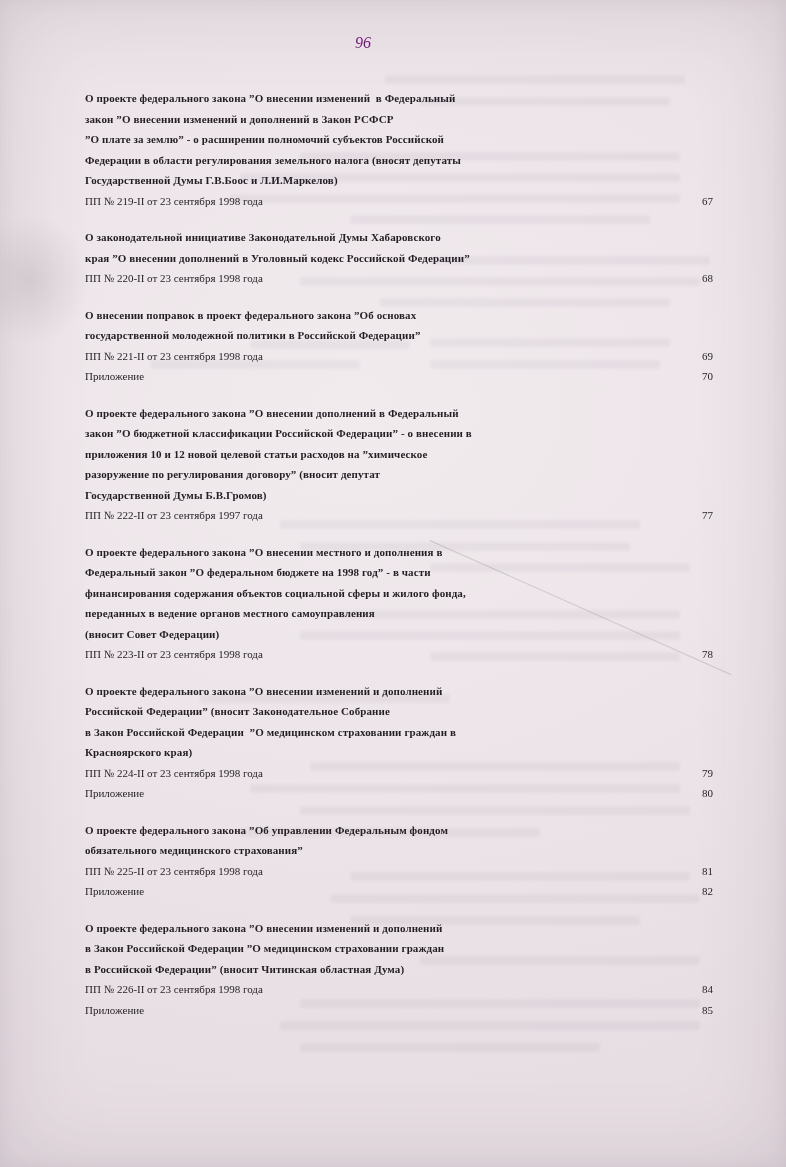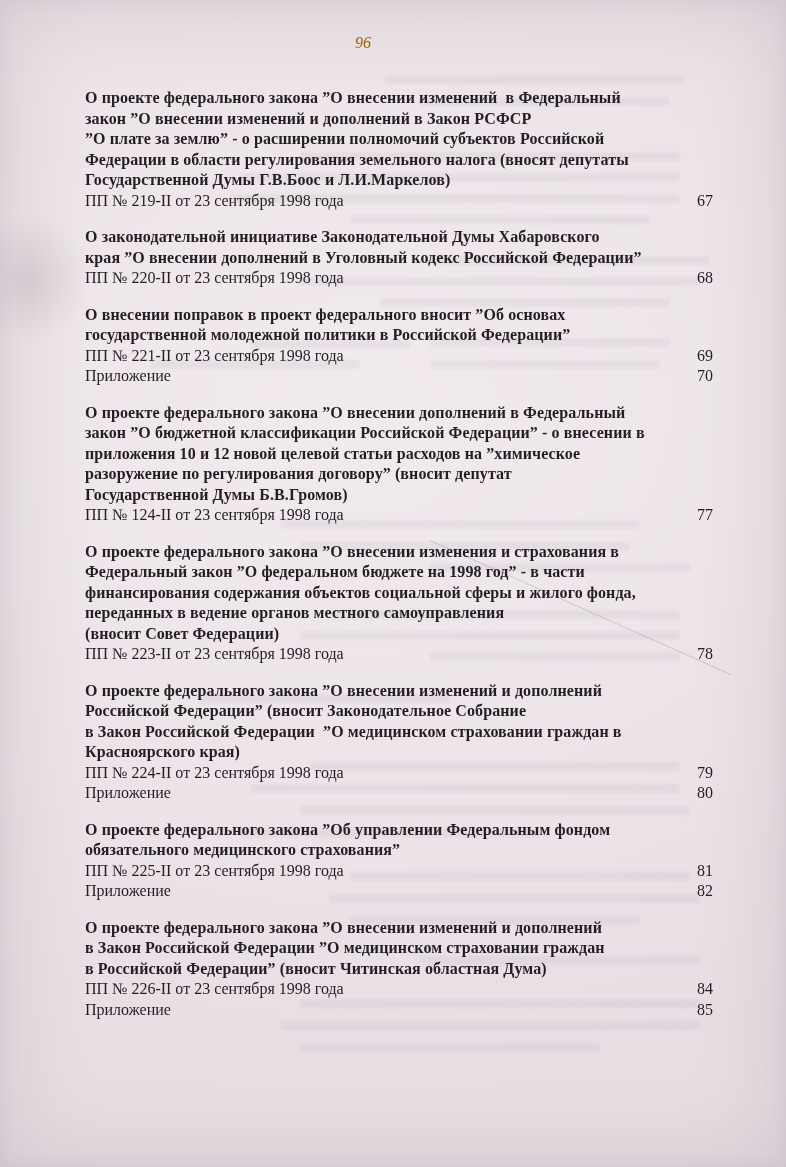--- a/index.html
+++ b/index.html
@@ -47,28 +47,28 @@
     transform: rotate(24deg);
     transform-origin: left top;
     pointer-events: none;
   }
   .page-number {
     position: absolute;
     top: 34px; left: 0; right: 60px;
     text-align: center;
     font-style: italic;
     font-size: 16px;
-    color: #a16207;
+    color: #701a75;
   }
   .toc {
     position: absolute;
     left: 85px;
     top: 88px;
     width: 628px;
-    font-size: 16px;
+    font-size: 11px;
     line-height: 20.5px;
   }
   .entry {
     margin-bottom: 16px;
   }
   .title-line {
     font-weight: 700;
     white-space: pre;
     letter-spacing: 0.1px;
   }
@@ -146,44 +146,44 @@
       </div>
       <div class="entry">
         <div class="title-line">О законодательной инициативе Законодательной Думы Хабаровского</div>
         <div class="title-line">края ”О внесении дополнений в Уголовный кодекс Российской Федерации”</div>
         <div class="ref-row">
           <span class="ref-label">ПП № 220-II от 23 сентября 1998 года</span>
           <span class="ref-page">68</span>
         </div>
       </div>
       <div class="entry">
-        <div class="title-line">О внесении поправок в проект федерального вносит ”Об основах</div>
+        <div class="title-line">О внесении поправок в проект федерального закона ”Об основах</div>
         <div class="title-line">государственной молодежной политики в Российской Федерации”</div>
         <div class="ref-row">
           <span class="ref-label">ПП № 221-II от 23 сентября 1998 года</span>
           <span class="ref-page">69</span>
         </div>
         <div class="ref-row">
           <span class="ref-label">Приложение</span>
           <span class="ref-page">70</span>
         </div>
       </div>
       <div class="entry">
         <div class="title-line">О проекте федерального закона ”О внесении дополнений в Федеральный</div>
         <div class="title-line">закон ”О бюджетной классификации Российской Федерации” - о внесении в</div>
         <div class="title-line">приложения 10 и 12 новой целевой статьи расходов на ”химическое</div>
         <div class="title-line">разоружение по регулирования договору” (вносит депутат</div>
         <div class="title-line">Государственной Думы Б.В.Громов)</div>
         <div class="ref-row">
-          <span class="ref-label">ПП № 124-II от 23 сентября 1998 года</span>
+          <span class="ref-label">ПП № 222-II от 23 сентября 1997 года</span>
           <span class="ref-page">77</span>
         </div>
       </div>
       <div class="entry">
-        <div class="title-line">О проекте федерального закона ”О внесении изменения и страхования в</div>
+        <div class="title-line">О проекте федерального закона ”О внесении местного и дополнения в</div>
         <div class="title-line">Федеральный закон ”О федеральном бюджете на 1998 год” - в части</div>
         <div class="title-line">финансирования содержания объектов социальной сферы и жилого фонда,</div>
         <div class="title-line">переданных в ведение органов местного самоуправления</div>
         <div class="title-line">(вносит Совет Федерации)</div>
         <div class="ref-row">
           <span class="ref-label">ПП № 223-II от 23 сентября 1998 года</span>
           <span class="ref-page">78</span>
         </div>
       </div>
       <div class="entry">

